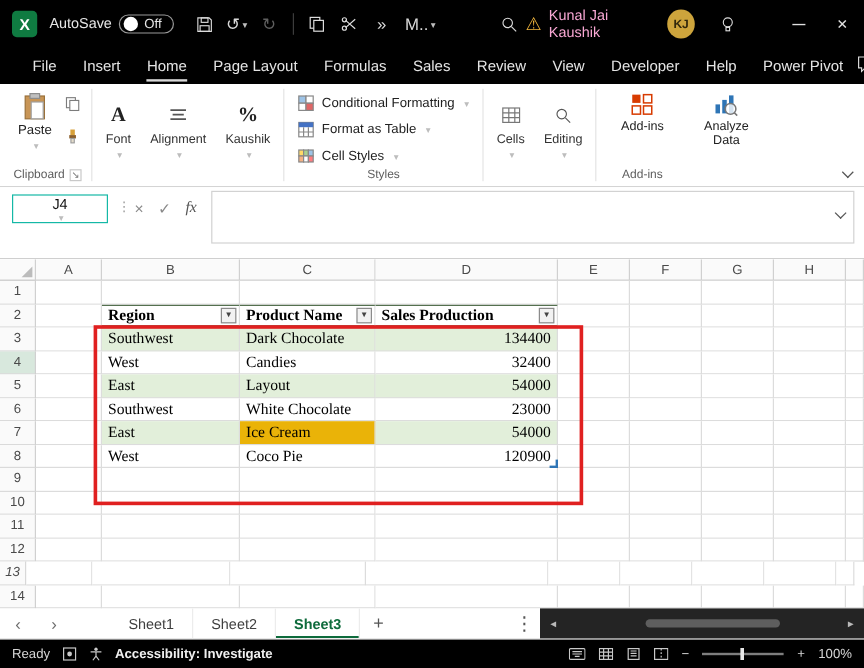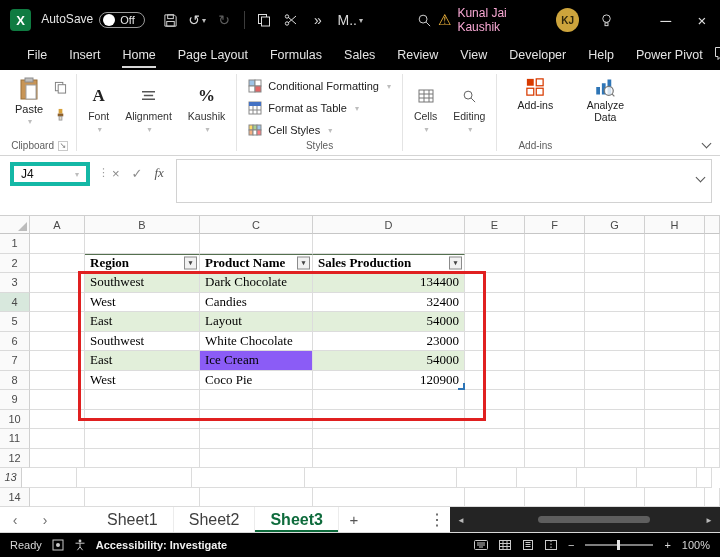--- a/index.html
+++ b/index.html
@@ -59,23 +59,23 @@
             height:22px; display:flex; align-items:center; }
   .styles-rows{ display:flex; flex-direction:column; justify-content:center; gap:2px; padding-top:2px; }
   .style-row{ display:flex; align-items:center; gap:6px; font-size:11px; color:#222;
               height:20px; padding:0 6px; white-space:nowrap; }
   .ribbon-collapse{ position:absolute; right:10px; bottom:8px; }
   .chev{ display:inline-block; width:7px; height:7px; border-right:1.5px solid #555;
          border-bottom:1.5px solid #555; transform:rotate(45deg); }
 
   
   .formula-row{ height:60px; background:#fff; border-bottom:1px solid #cfcfcf; position:relative; }
-  .namebox{ position:absolute; left:10px; top:6px; width:80px; height:24px; border:4px solid #14b8a6;
+  .namebox{ position:absolute; left:10px; top:6px; width:80px; height:24px; border:1px solid #14b8a6;
             display:flex; align-items:center; justify-content:space-between; padding:0 7px;
-            font-size:12px; color:#111; }
+            font-size:12px; color:#111;flex-direction:column; }
   .fdots{ position:absolute; left:98px; top:10px; color:#9b9b9b; font-size:11px; }
   .fbtns{ position:absolute; left:112px; top:9px; display:flex; gap:12px; align-items:center;
           color:#8a8a8a; font-size:13px; }
   .fxlbl{ font-family:"Liberation Serif", serif; font-style:italic; color:#555; }
   .fx-input{ position:absolute; left:176px; right:8px; top:3px; height:44px;
              border:1px solid #d2d2d2; background:#fff; }
   .fx-expand{ position:absolute; right:16px; top:18px; }
 
   
   .grid{ height:291px; position:relative; background:#fff; overflow:hidden; }
@@ -101,21 +101,21 @@
           border:3px solid #e02020; pointer-events:none; z-index:6; }
   .tcorner{ position:absolute; left:458px; top:167px; width:7px; height:7px;
             border-right:2px solid #2e75b6; border-bottom:2px solid #2e75b6; z-index:5; }
 
   
   .tabstrip{ height:26px; background:#fff; display:flex; align-items:stretch;
              border-bottom:1px solid #d8d8d8; }
   .snav{ width:30px; display:flex; align-items:center; justify-content:center; color:#6d6d6d;
          font-size:14px; }
   .tab-spacer{ width:32px; }
-  .stab{ padding:0 15px; display:flex; align-items:center; font-size:16px; color:#3f3f3f;
+  .stab{ padding:0 15px; display:flex; align-items:center; font-size:12px; color:#3f3f3f;
          border-right:1px solid #ececec; }
   .stab.active{ color:#0e6b3c; font-weight:bold; box-shadow:inset 0 -2px 0 #0e6b3c; background:#fff; }
   .plus{ width:30px; display:flex; align-items:center; justify-content:center; color:#555;
          font-size:15px; }
   .flexfill{ flex:1; }
   .dots3{ width:26px; display:flex; align-items:center; justify-content:center; color:#555; }
   .hscroll{ width:270px; background:#242424; position:relative; }
   .harr{ position:absolute; top:50%; transform:translateY(-50%); color:#b9b9b9; font-size:8px; }
   .harr.left{ left:7px; } .harr.right{ right:7px; }
   .hthumb{ position:absolute; left:88px; top:9px; width:112px; height:7px; background:#5e5e5e;
@@ -480,21 +480,21 @@
           <div class="g-c" style="width: 60px;"></div>
           <div class="g-c" style="width: 60px;"></div>
           <div class="g-c" style="width: 60px;"></div>
           <div class="g-c" style="width: 60px;"></div>
           <div class="g-c" style="width: 15px;"></div>
         </div>
         <div class="g-row">
           <div class="g-rh" style="width: 30px;">7</div>
           <div class="g-c" style="width: 55px;"></div>
           <div class="g-c band" style="width: 115px; background: rgb(226, 239, 218);">East</div>
-          <div class="g-c band" style="width: 113px; background: #8b5cf6;">Ice Cream</div>
+          <div class="g-c band" style="width: 113px; background: #eab308;">Ice Cream</div>
           <div class="g-c band num" style="width: 152px; background: rgb(226, 239, 218);">54000</div>
           <div class="g-c" style="width: 60px;"></div>
           <div class="g-c" style="width: 60px;"></div>
           <div class="g-c" style="width: 60px;"></div>
           <div class="g-c" style="width: 60px;"></div>
           <div class="g-c" style="width: 15px;"></div>
         </div>
         <div class="g-row">
           <div class="g-rh" style="width: 30px;">8</div>
           <div class="g-c" style="width: 55px;"></div>

